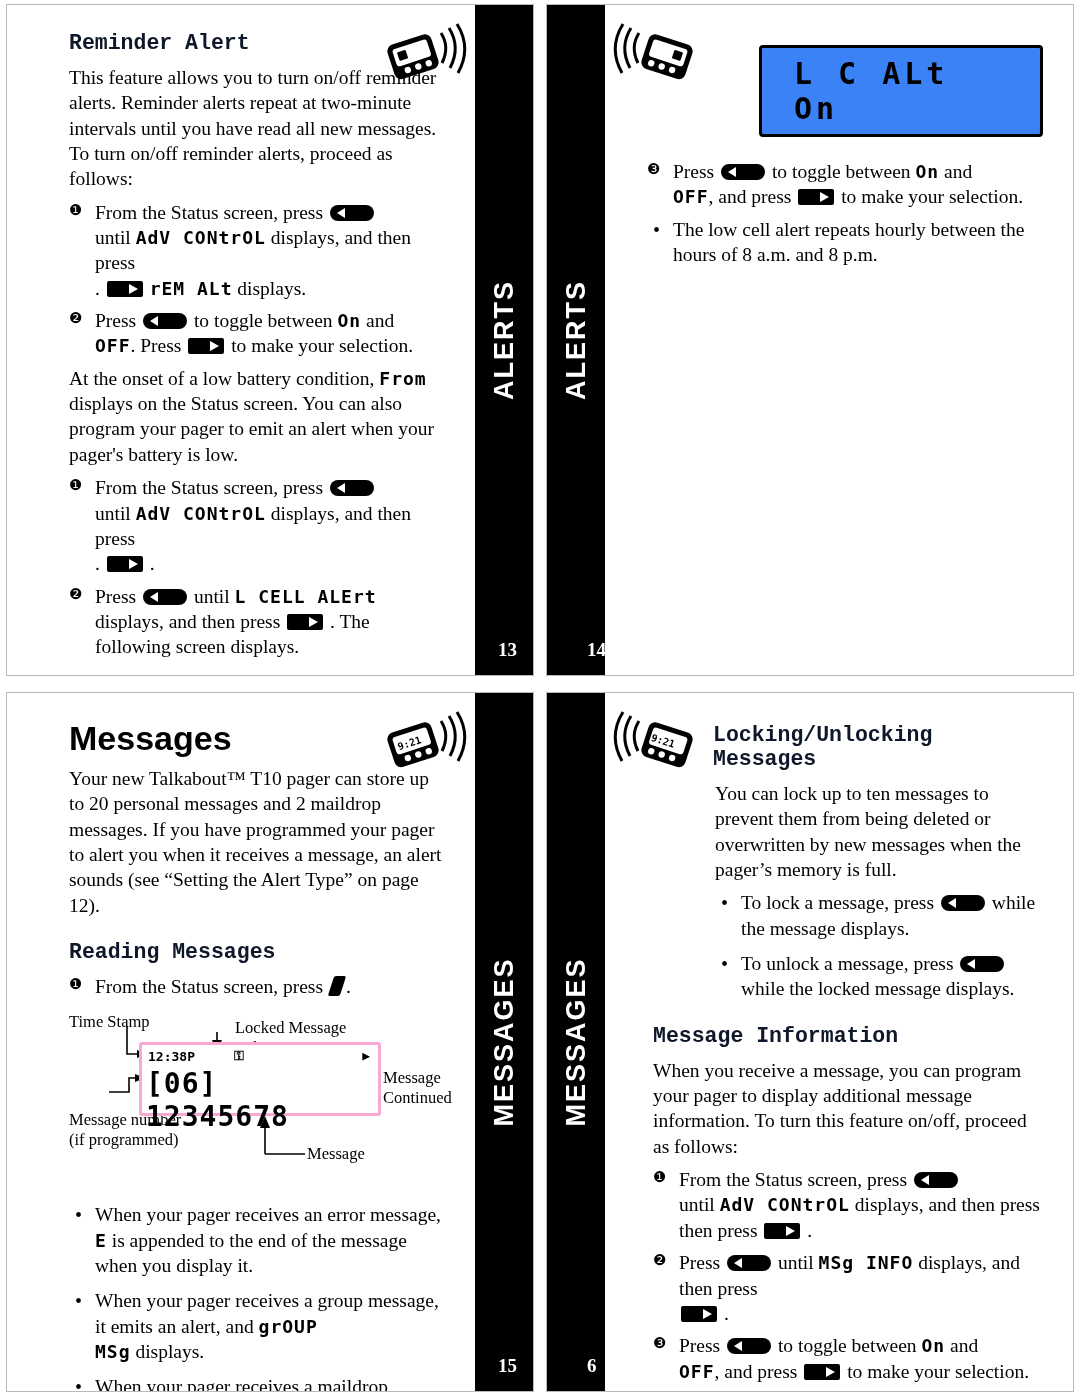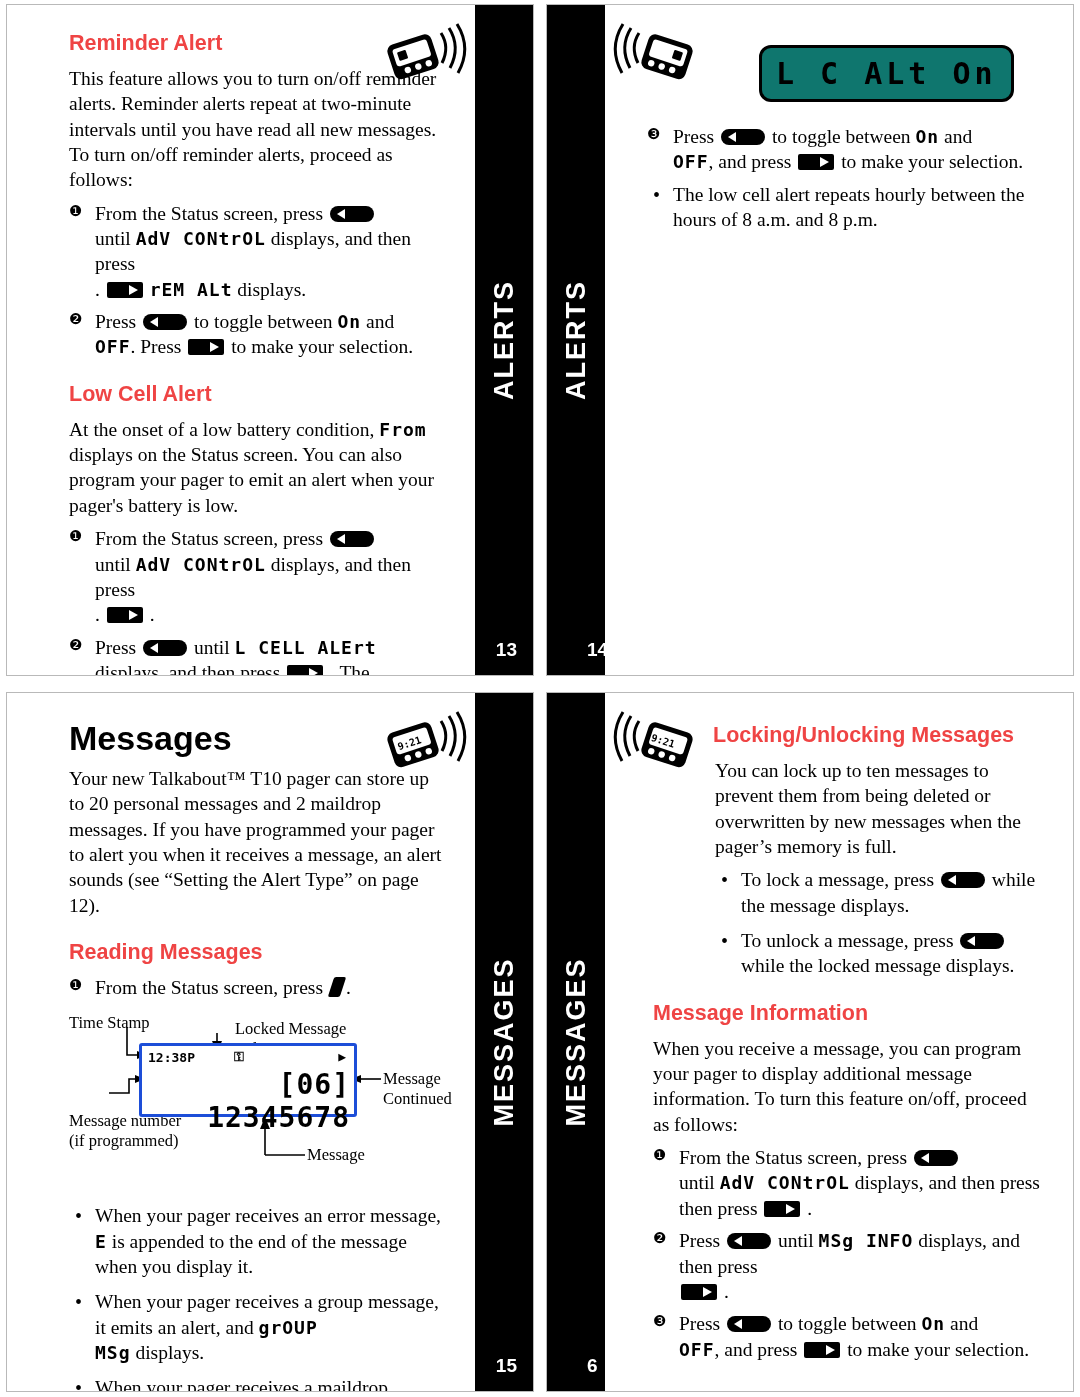--- a/index.html
+++ b/index.html
@@ -44,40 +44,40 @@
     font-family: "Liberation Sans", sans-serif;
     font-weight: bold;
     font-size: 27px;
     letter-spacing: 2px;
     white-space: nowrap;
   }
   .pagenum {
     position: absolute;
     bottom: 14px;
     color: #fff;
-    font-family: Liberation Sans, sans-serif;
+    font-family: Liberation Serif, serif;
     font-weight: bold;
     font-size: 19px;
   }
   .pagenum.right { right: 16px; }
   .pagenum.left  { left: 16px; margin-left: 24px; }
 
   .content {
     position: absolute;
     top: 0; bottom: 0;
   }
   .content-l { left: 0; right: 58px; padding: 26px 28px 10px 62px; }
   .content-r { left: 58px; right: 0; padding: 26px 30px 10px 42px; }
 
   h2.head {
-    font-family: Liberation Sans, sans-serif;
+    font-family: Liberation Mono, monospace;
     font-weight: bold;
     font-size: 21.5px;
     margin: 0 0 10px 0;
-    color: #ef4444;
+    color: #0f172a;
   }
   h1.bighead {
     font-family: "Liberation Sans", sans-serif;
     font-weight: bold;
     font-size: 34px;
     margin: 0 0 8px 0;
     color: #000;
   }
   h2.head.sp { margin-top: 22px; }
 
@@ -175,47 +175,46 @@
   }
 
   
   .pager-icon { position: absolute; width: 86px; height: 74px; }
   .pi-tl { right: 64px; top: 14px; }
   .pi-tr { left: 64px;  top: 14px; transform: scaleX(-1); }
 
   
   .lcdbox {
     border: 3px solid #000;
-    border-radius: 12px;
-    background: #0f766e;
+    border-radius: 4px;
+    background: #3b82f6;
     display: inline-block;
-    padding: 8px 14px;
+    padding: 8px 32px;
   }
   .lcdbox .big {
     font-family: "DejaVu Sans Mono", monospace;
     font-weight: bold;
     font-size: 30px;
     letter-spacing: 4px;
   }
 
   
   .diagram { position: relative; height: 190px; margin: 6px 0 4px 0; }
   .diagram .lab {
     position: absolute;
     font-size: 16.5px;
     line-height: 1.2;
   }
   .msgbox {
     position: absolute;
     left: 70px; top: 36px;
-    width: 218px; height: 74px;
-    border: 3px solid #1d4ed8;
+    width: 242px; height: 74px;
+    border: 3px solid #f9a8d4;
     border-radius: 3px;
     background: #fff;
-    text-align: right;
   }
   .msgbox .toprow {
     position: absolute;
     top: 2px; left: 6px; right: 6px;
     height: 20px;
     font-family: "DejaVu Sans Mono", monospace;
     font-size: 13px;
     font-weight: bold;
   }
   .msgbox .toprow .tstamp { position: absolute; left: 0; top: 2px; }
@@ -277,21 +276,20 @@
           <span class="btn-glyph"></span>
           <span>to toggle between</span>
           <span class="lcd">On</span>
           <span>and</span><br>
           <span class="lcd">OFF</span><span>. Press</span>
           <span class="btn-sel"></span>
           <span>to make your selection.</span>
         </li>
       </ol>
 
-      <h2 class="head sp">Low Cell Alert</h2>
       <p class="body">
         <span>At the onset of a low battery condition,</span>
         <span class="lcd">From</span>
         <span>displays on the Status screen. You can also program your pager to emit an alert when your pager's battery is low.</span>
       </p>
 
       <ol class="steps">
         <li>
           <span class="num">❶</span>
           <span>From the Status screen, press</span>

